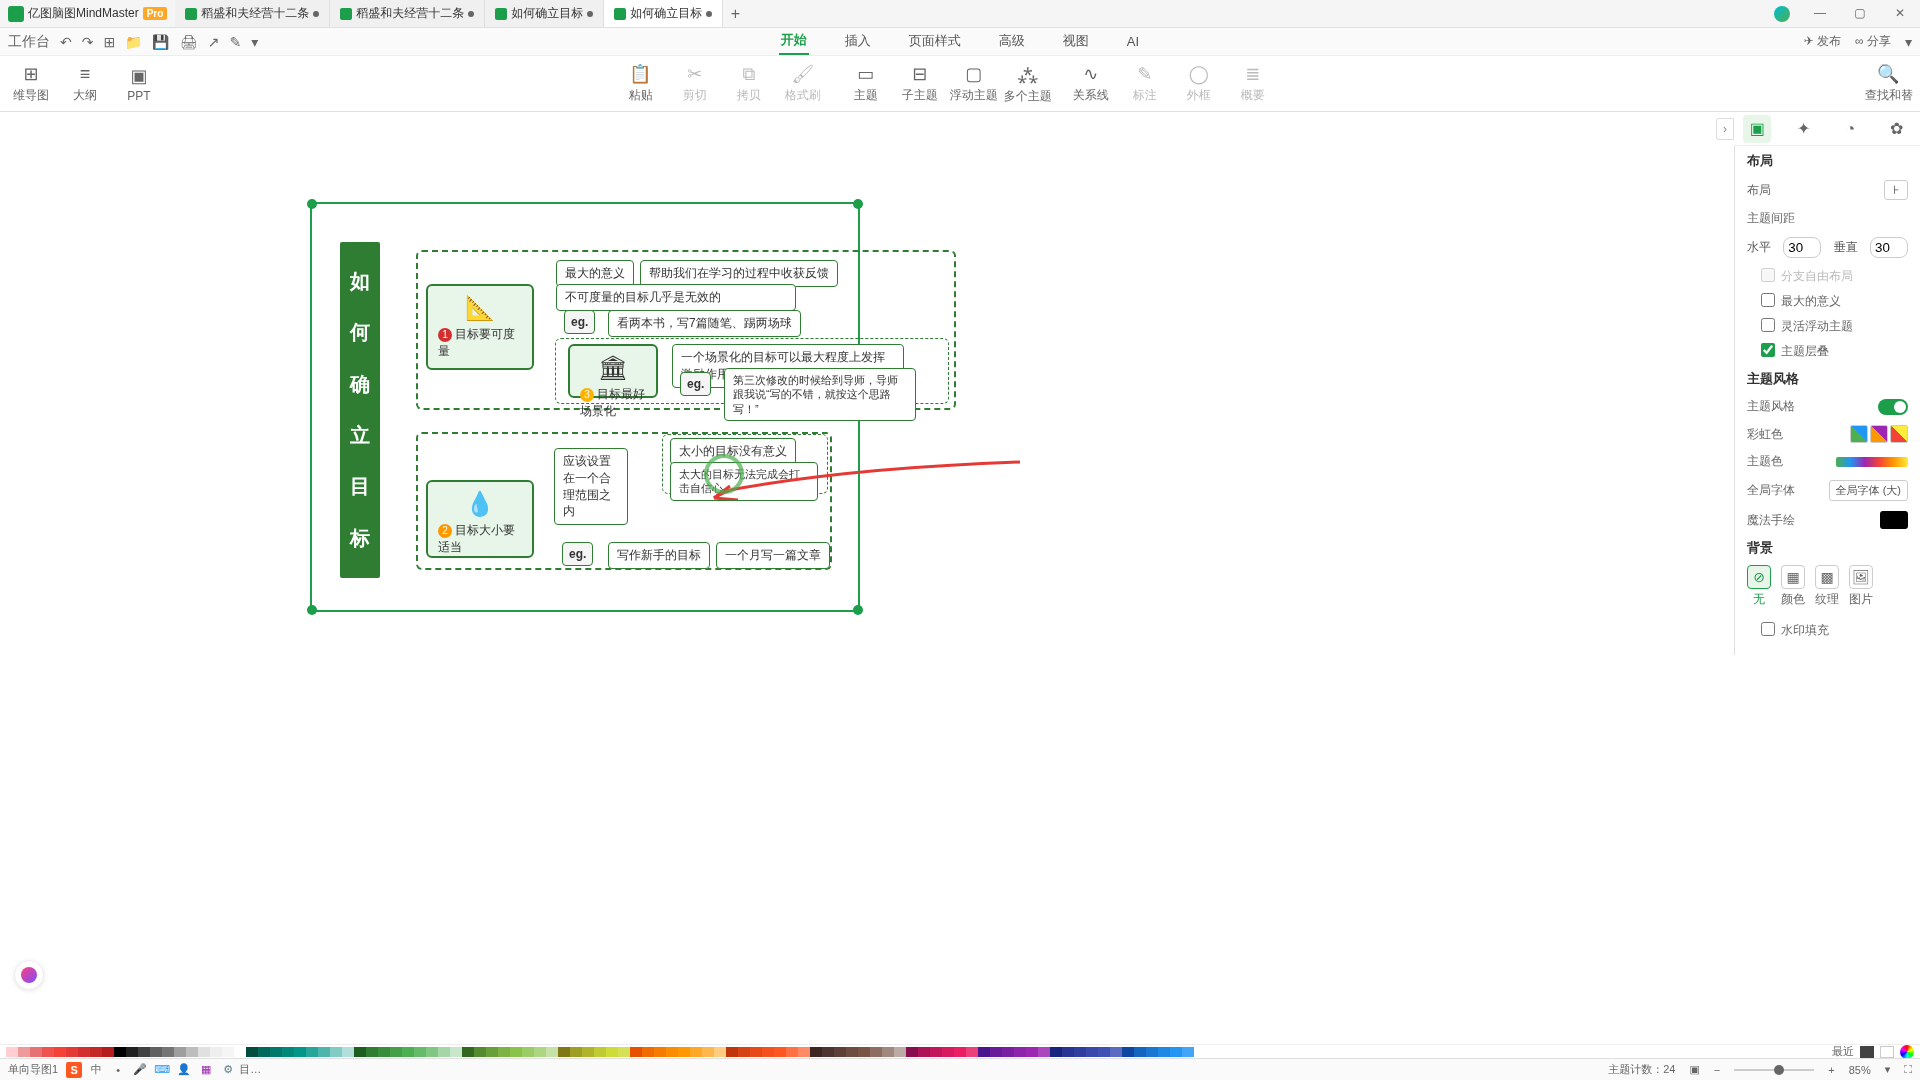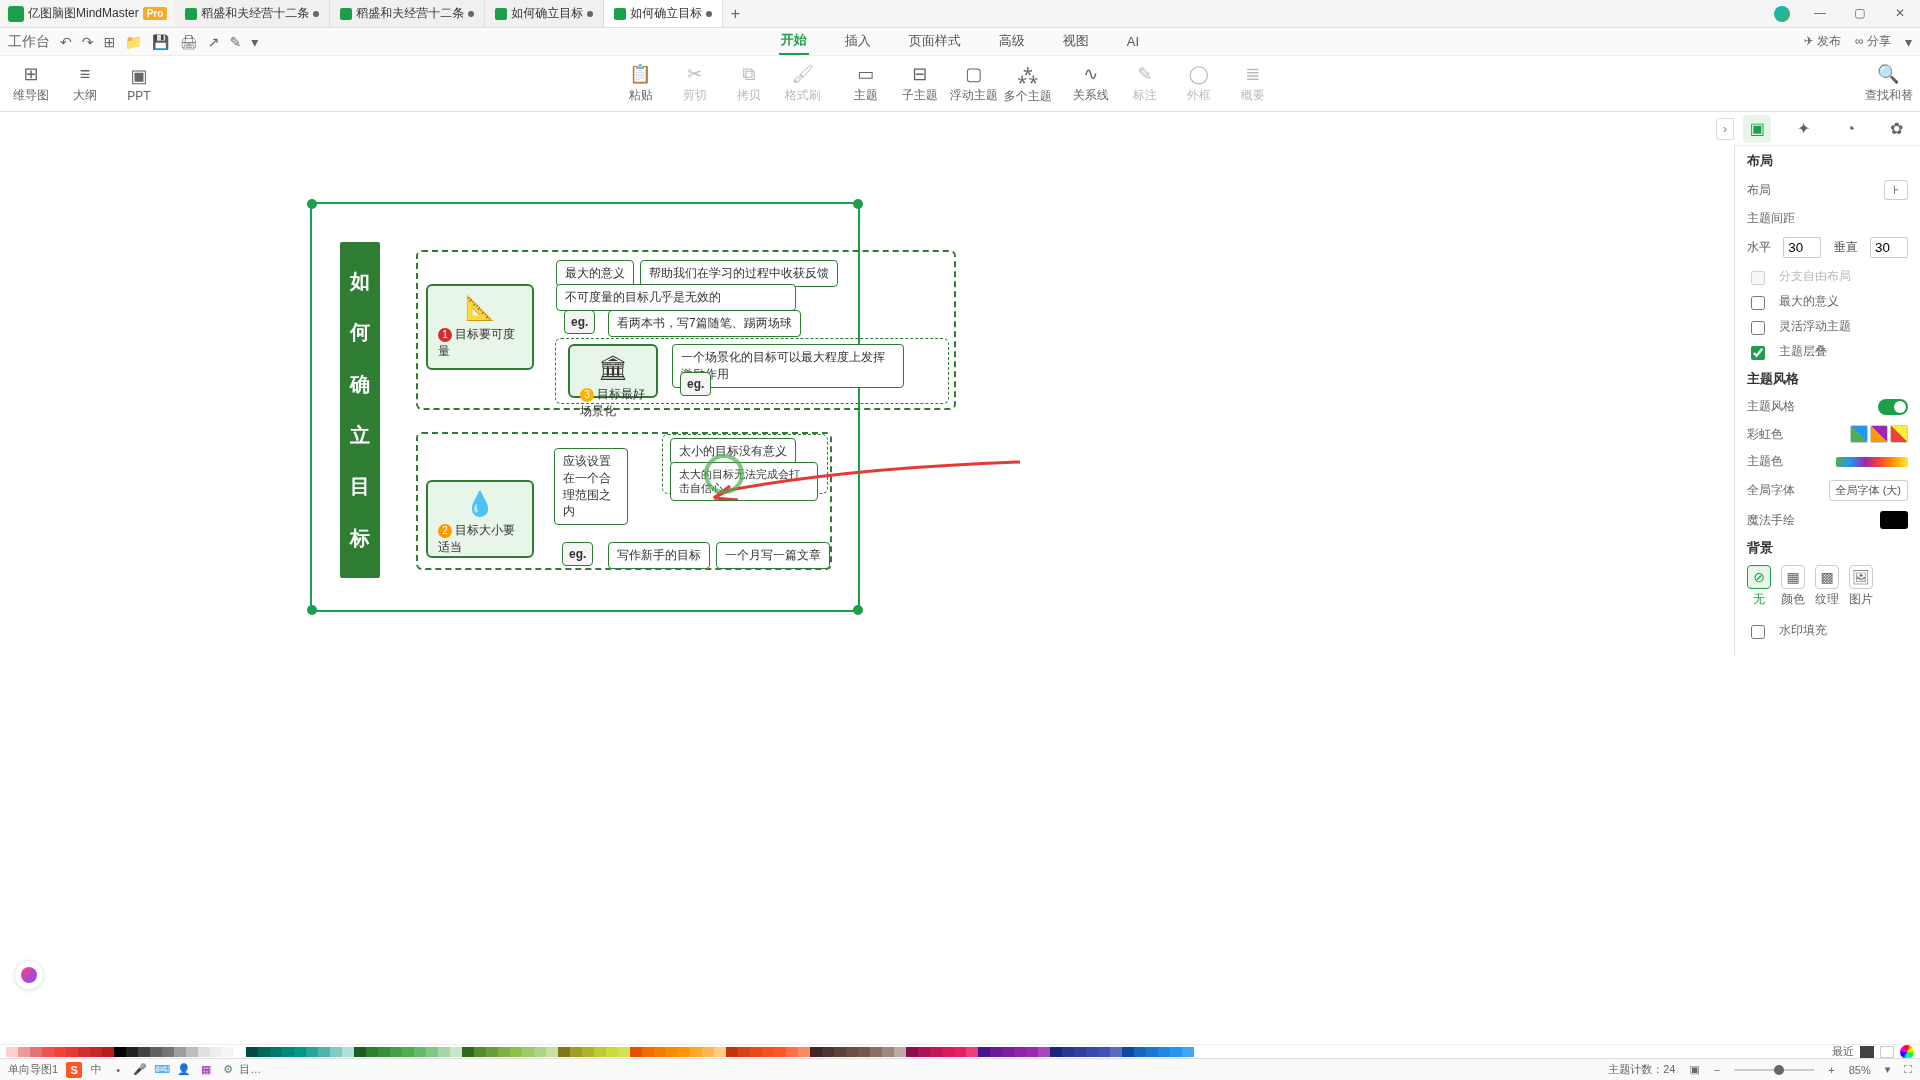--- a/index.html
+++ b/index.html
@@ -72,22 +72,22 @@
 .rpanel-tabs { position: absolute; right: 0; top: 0; width: 186px; height: 34px; border-bottom: 1px solid #eee; display: flex; align-items: center; justify-content: space-around; background: #fff; }
 .rpanel-inner { margin-top: 32px; }
 .rp-tabbtn { width: 28px; height: 28px; display: flex; align-items: center; justify-content: center; border-radius: 4px; cursor: pointer; color: #666; font-size: 16px; }
 .rp-tabbtn.active { background: #e8f5e9; color: #1c9e4b; }
 .rp-collapse { position: absolute; right: 186px; top: 6px; width: 18px; height: 22px; border: 1px solid #ddd; border-radius: 3px 0 0 3px; display: flex; align-items: center; justify-content: center; cursor: pointer; color: #888; background: #fff; }
 
 .rp-section-title { font-weight: 600; margin: 10px 0 8px; font-size: 13px; }
 .rp-row { display: flex; align-items: center; justify-content: space-between; margin: 10px 0; color: #555; }
 .rp-row label { color: #666; }
 .layout-icon { width: 24px; height: 20px; border: 1px solid #ccc; border-radius: 3px; display: flex; align-items: center; justify-content: center; }
-.sp-in { width: 38px; border: 1px solid #ccc; border-radius: 2px; padding: 2px 4px; text-align: left; }
-.chk { display: flex; align-items: flex-end; gap: 14px; margin: 8px 4px; color: #666; }
+.sp-in { width: 38px; border: 1px solid #ccc; border-radius: 8px; padding: 2px 4px; text-align: left; }
+.chk { display: flex; align-items: flex-start; gap: 6px; margin: 8px 14px; color: #666; }
 .chk input { width: 14px; height: 14px; accent-color: #1c9e4b; }
 .toggle { width: 30px; height: 16px; background: #1c9e4b; border-radius: 8px; position: relative; }
 .toggle::after { content:''; position: absolute; right: 2px; top: 2px; width: 12px; height: 12px; background: #fff; border-radius: 50%; }
 .palette { display: flex; gap: 2px; }
 .palette span { width: 18px; height: 18px; border-radius: 2px; border: 1px solid #ccc; }
 .gradient-bar { height: 10px; background: linear-gradient(90deg,#4caf50,#2196f3,#9c27b0,#f44336,#ff9800,#ffeb3b); border-radius: 2px; }
 .font-box { border: 1px solid #ccc; border-radius: 3px; padding: 2px 6px; font-size: 11px; }
 .black-swatch { width: 28px; height: 18px; background: #000; border-radius: 3px; }
 .bg-opts { display: flex; gap: 10px; }
 .bg-opt { display: flex; flex-direction: column; align-items: center; gap: 2px; cursor: pointer; color: #666; }
@@ -297,20 +297,21 @@
 
     <div class="node" style="left:556px;top:148px;text-align:center;">最大的意义</div>
     <div class="node" style="left:640px;top:148px;text-align:right;">帮助我们在学习的过程中收获反馈</div>
     <div class="node" style="left:556px;top:172px;width:240px;font-family:Liberation Mono, monospace;">不可度量的目标几乎是无效的</div>
     <div class="node eg" style="left:564px;top:198px;">eg.</div>
     <div class="node" style="left:608px;top:198px;">看两本书，写7篇随笔、踢两场球</div>
 
     <div class="dashed-container" style="left:555px;top:226px;width:394px;height:66px;"></div>
     <div class="node" style="left:672px;top:232px;width:232px;">一个场景化的目标可以最大程度上发挥激励作用</div>
     <div class="node eg" style="left:680px;top:260px;">eg.</div>
+    <div class="node" style="left:724px;top:256px;width:192px;font-size:11px;line-height:1.3;">第三次修改的时候给到导师，导师跟我说“写的不错，就按这个思路写！”</div>
 
     <div class="node" style="left:554px;top:336px;width:74px;line-height:1.4;">应该设置在一个合理范围之内</div>
     <div class="dashed-container" style="left:662px;top:322px;width:166px;height:60px;"></div>
     <div class="node" style="left:670px;top:326px;">太小的目标没有意义</div>
     <div class="node" style="left:670px;top:350px;width:148px;font-size:11px;line-height:1.3;">太大的目标无法完成会打击自信心</div>
     <div class="node eg" style="left:562px;top:430px;">eg.</div>
     <div class="node" style="left:608px;top:430px;">写作新手的目标</div>
     <div class="node" style="left:716px;top:430px;">一个月写一篇文章</div>
 
     <svg class="red-arrow" viewBox="0 0 330 40">

